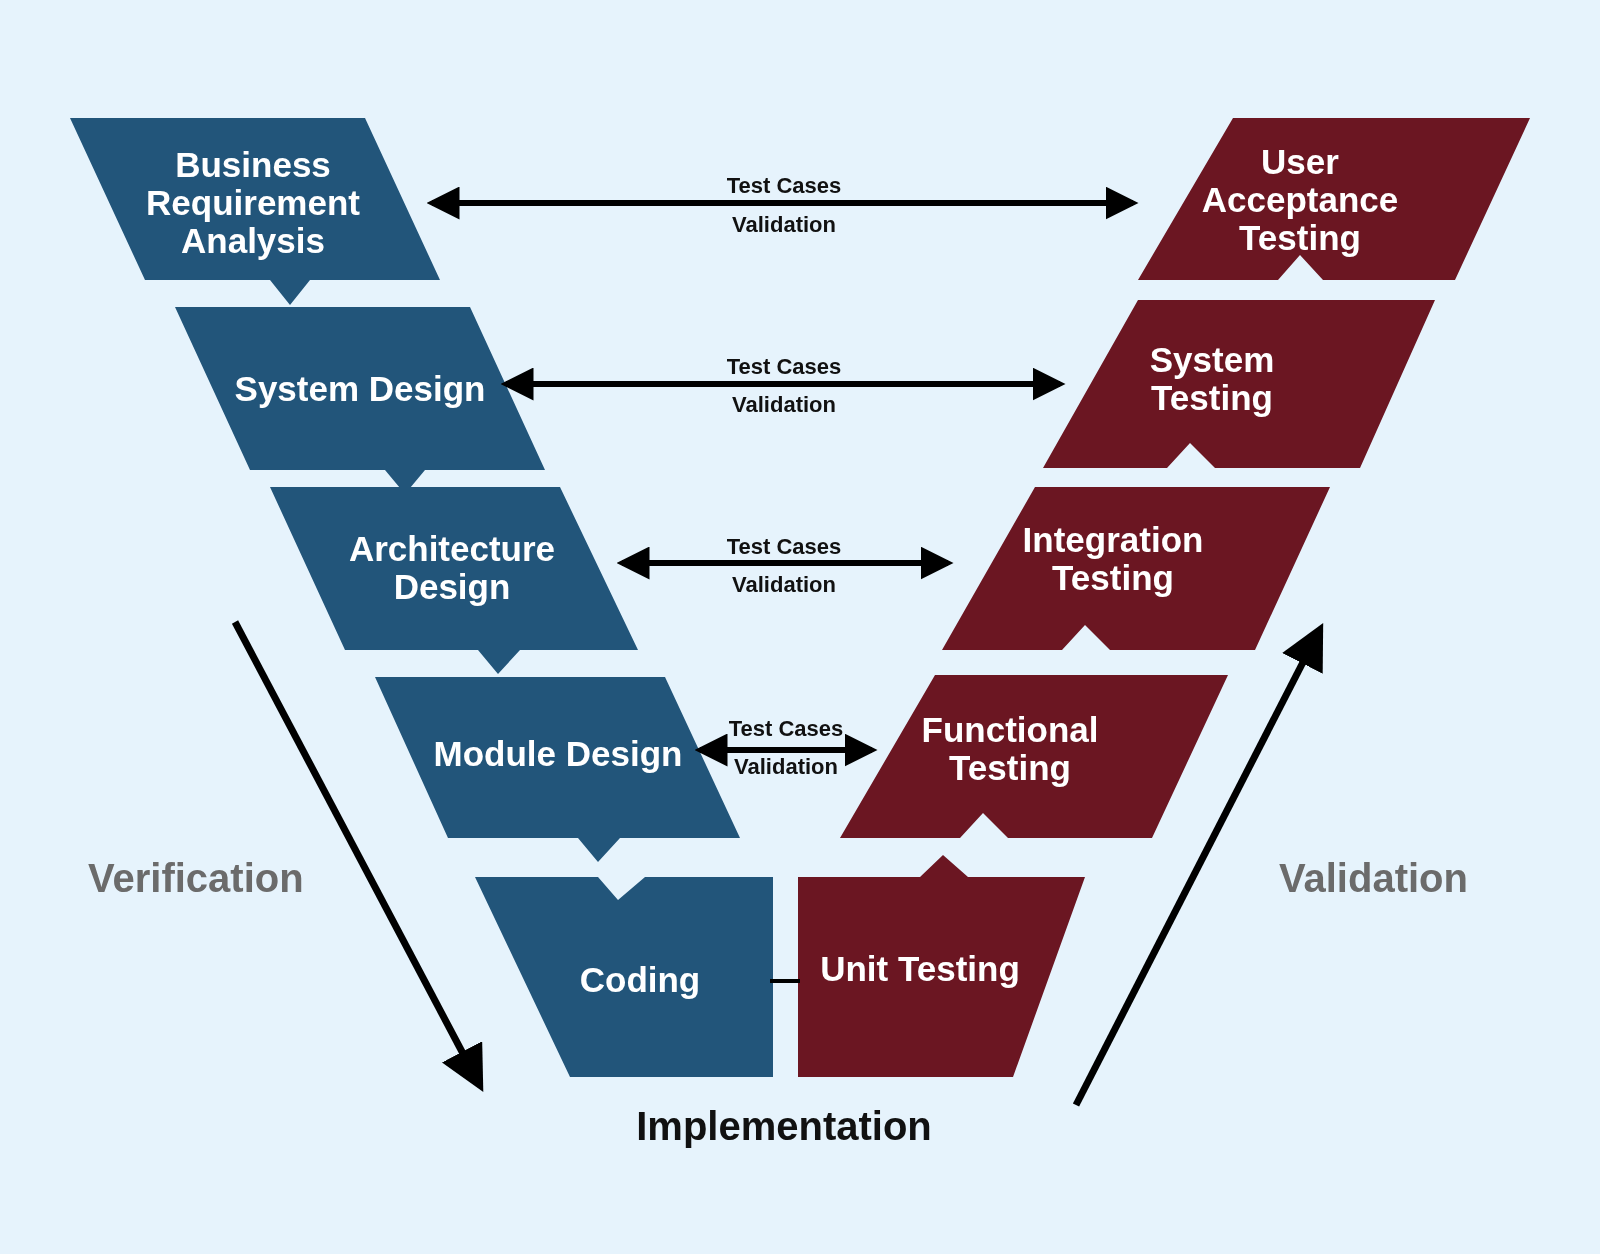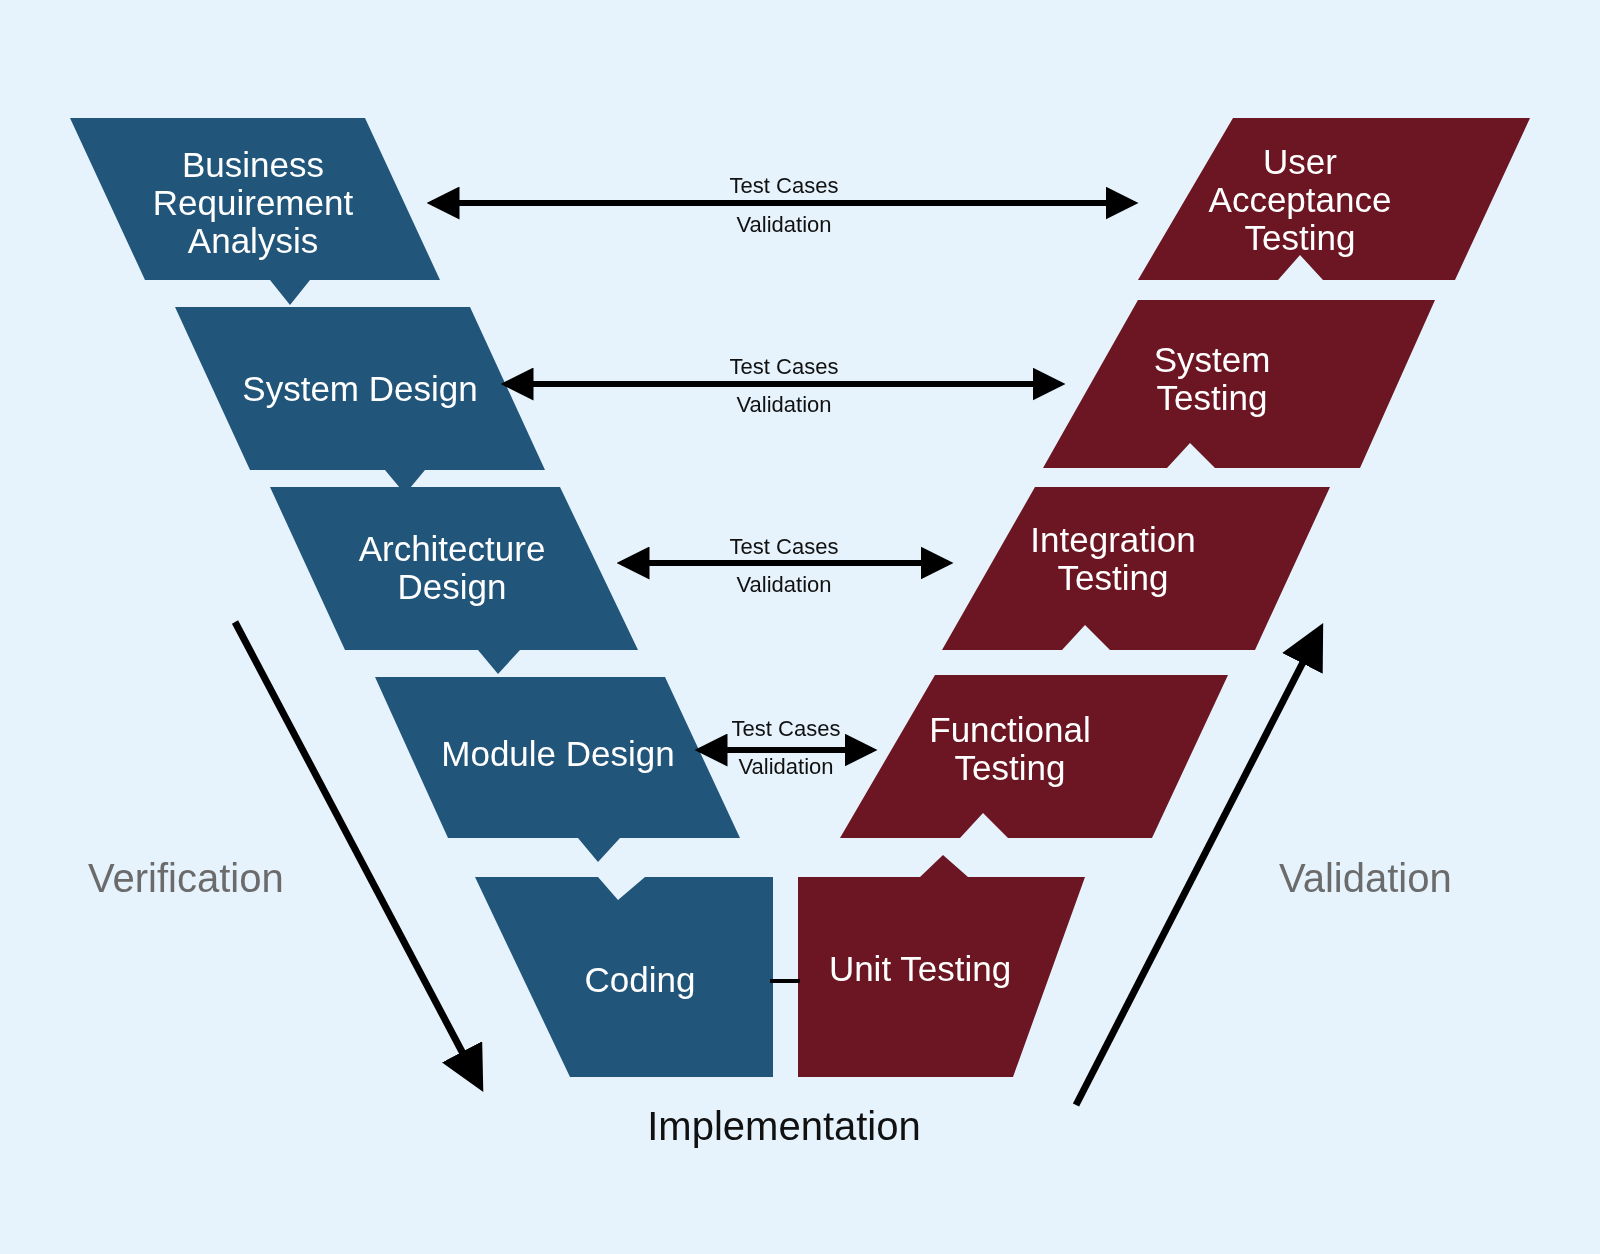--- a/index.html
+++ b/index.html
@@ -2,21 +2,21 @@
 <html><head>
 <meta charset="utf-8">
 <style>
   html,body{margin:0;padding:0;}
   body{
     width:1600px;height:1254px;
     background:#e6f3fc;
     font-family:"Liberation Sans", sans-serif;
     overflow:hidden;
   }
-  #diagram-root{position:relative;width:1600px;height:894px;}
+  #diagram-root{position:relative;width:1600px;height:894px;font-weight:bold;}
   svg#vmodel{display:block;width:1600px;height:1254px;}
   .shape-label{
     fill:#ffffff;
     font-family:"Liberation Sans", sans-serif;
     font-size:35px;
     text-anchor:middle;
     dominant-baseline:middle;
   }
   .arrow-label{
     fill:#111111;

